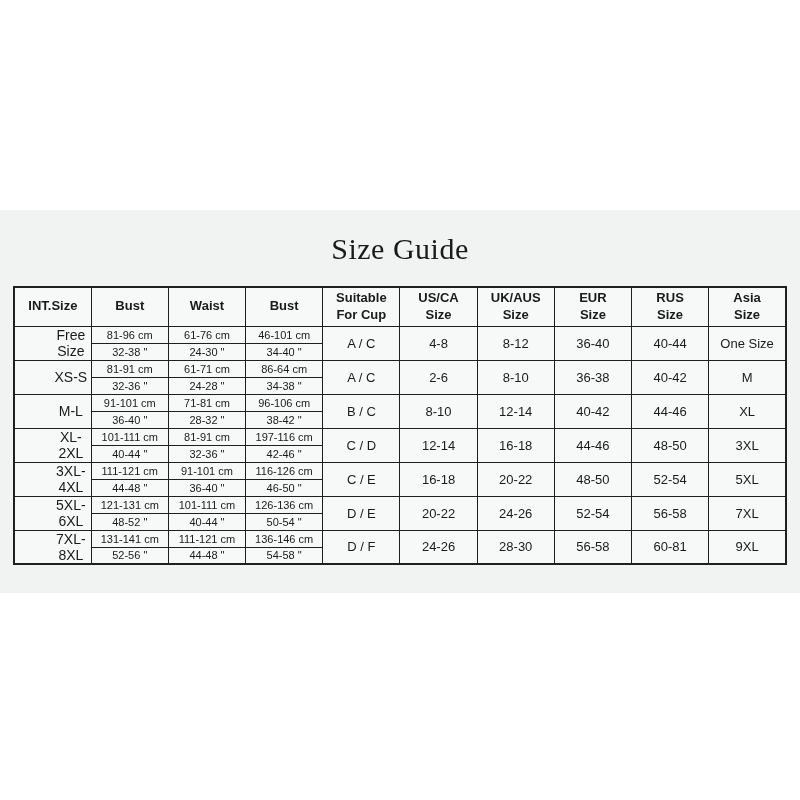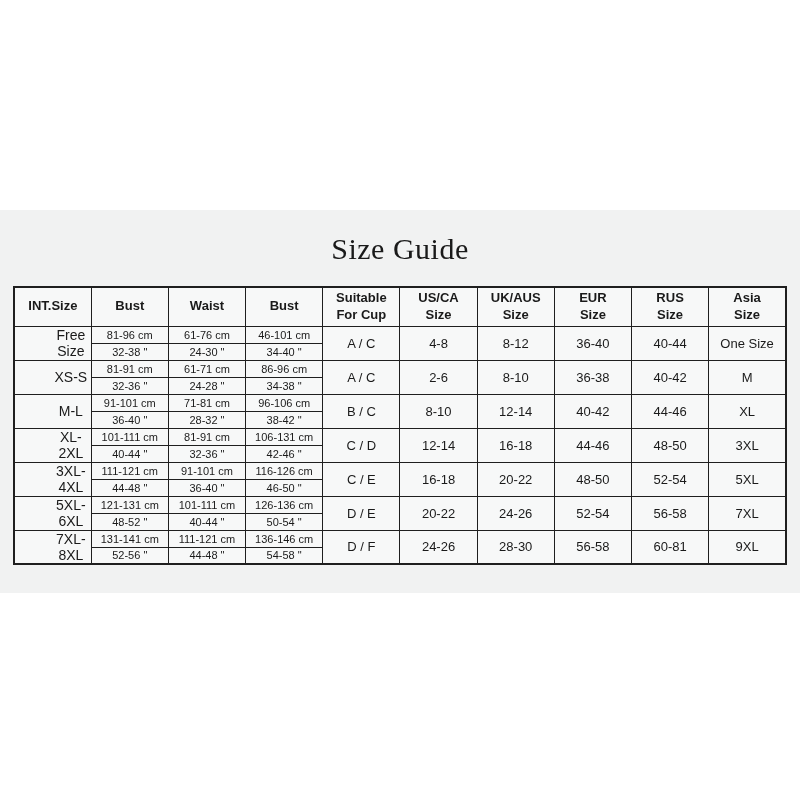--- a/index.html
+++ b/index.html
@@ -113,21 +113,21 @@
           </tr>
           <tr>
             <td class="measure">32-38 "</td>
             <td class="measure">24-30 "</td>
             <td class="measure">34-40 "</td>
           </tr>
           <tr>
             <td class="size-col" rowspan="2">XS-S</td>
             <td class="measure">81-91 cm</td>
             <td class="measure">61-71 cm</td>
-            <td class="measure">86-96 cm</td>
+            <td class="measure">86-64 cm</td>
             <td rowspan="2">A / C</td>
             <td rowspan="2">2-6</td>
             <td rowspan="2">8-10</td>
             <td rowspan="2">36-38</td>
             <td rowspan="2">40-42</td>
             <td rowspan="2">M</td>
           </tr>
           <tr>
             <td class="measure">32-36 "</td>
             <td class="measure">24-28 "</td>
@@ -147,21 +147,21 @@
           </tr>
           <tr>
             <td class="measure">36-40 "</td>
             <td class="measure">28-32 "</td>
             <td class="measure">38-42 "</td>
           </tr>
           <tr>
             <td class="size-col" rowspan="2">XL-2XL</td>
             <td class="measure">101-111 cm</td>
             <td class="measure">81-91 cm</td>
-            <td class="measure">106-131 cm</td>
+            <td class="measure">197-116 cm</td>
             <td rowspan="2">C / D</td>
             <td rowspan="2">12-14</td>
             <td rowspan="2">16-18</td>
             <td rowspan="2">44-46</td>
             <td rowspan="2">48-50</td>
             <td rowspan="2">3XL</td>
           </tr>
           <tr>
             <td class="measure">40-44 "</td>
             <td class="measure">32-36 "</td>

